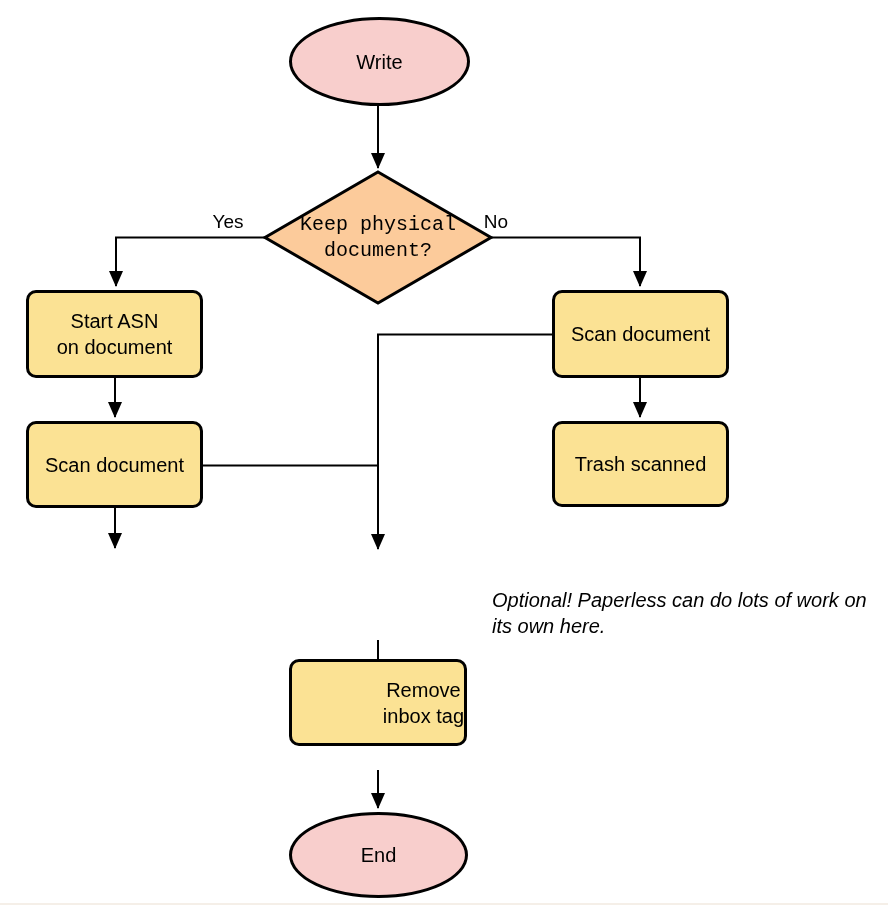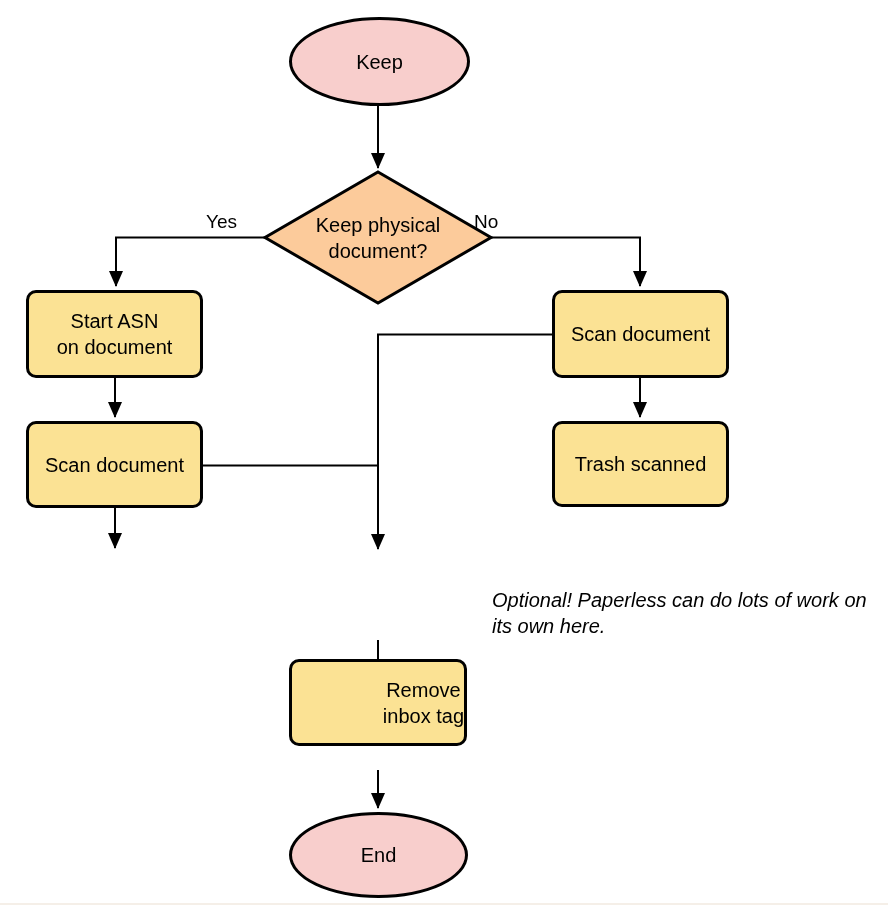--- a/index.html
+++ b/index.html
@@ -39,27 +39,28 @@
     border: 3px solid #000000;
     border-radius: 50%;
   }
   .process {
     background: #fbe294;
     border: 3px solid #000000;
     border-radius: 10px;
   }
   .decision-label {
     background: transparent;
+    font-family: Liberation Mono, monospace;
   }
   .edge-label {
     position: absolute;
     font-size: 19px;
     line-height: 22px;
     color: #000000;
-    text-align: left;
+    text-align: center;
   }
   .annotation {
     position: absolute;
     font-size: 20px;
     line-height: 26px;
     font-style: italic;
     color: #000000;
     white-space: pre-line;
   }
   .bottom-rule {
@@ -100,21 +101,21 @@
     <path d="M203,465.5 L378,465.5" fill="none" stroke="#000000" stroke-width="2"></path>
 
     <path d="M378,640 L378,679" fill="none" stroke="#000000" stroke-width="2" marker-end="url(#arrow)"></path>
 
     <path d="M378,770 L378,808" fill="none" stroke="#000000" stroke-width="2" marker-end="url(#arrow)"></path>
 
     <polygon points="378,172 491,237.5 378,303 265,237.5" fill="#fccb9b" stroke="#000000" stroke-width="3"></polygon>
   </svg>
 
   <div class="node terminal" style="left:289px; top:17px; width:181px; height:89px;">
-    <span>Keep</span>
+    <span>Write</span>
   </div>
 
   <div class="node decision-label" style="left:293px; top:208px; width:170px; height:60px;">
     <span>Keep physical
 document?</span>
   </div>
 
   <div class="edge-label" style="left:206px; top:211px; width:44px;">Yes</div>
   <div class="edge-label" style="left:474px; top:211px; width:44px;">No</div>
 

